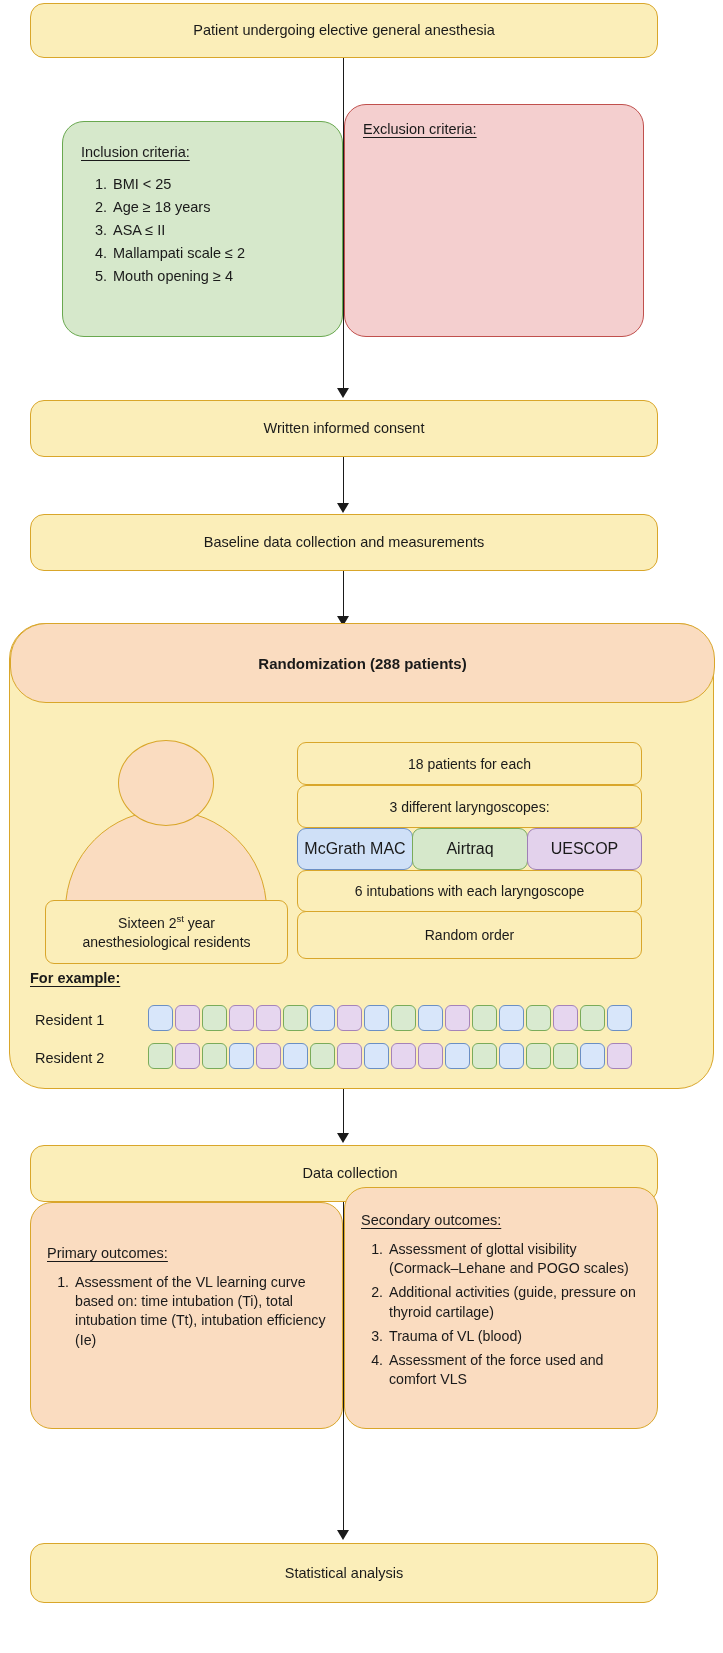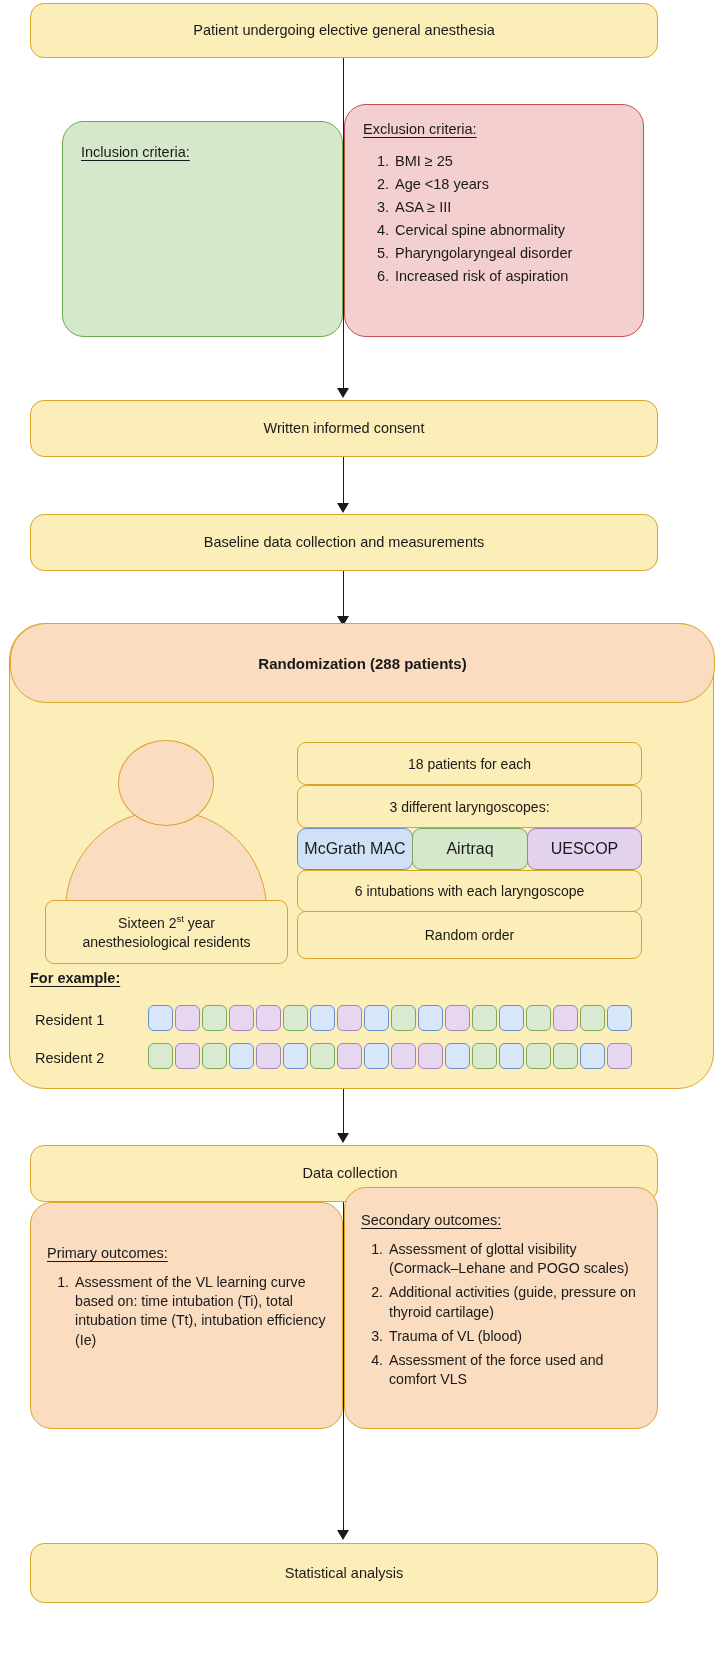--- a/index.html
+++ b/index.html
@@ -178,32 +178,31 @@
 
 <div class="node yellow ttl" style="left:30px; top:3px; width:628px; height:55px;">
   <span>Patient undergoing elective general anesthesia</span>
 </div>
 
 <div class="vline" style="left:343px; top:58px; height:336px;"></div>
 <div class="arrowhead" style="left:337px; top:388px;"></div>
 
 <div class="crit green" style="left:62px; top:121px; width:281px; height:216px; border-radius:22px;">
   <span class="crit-head">Inclusion criteria:</span>
+  <ol>
+    <li>BMI &lt; 25</li>
+    <li>Age ≥ 18 years</li>
+    <li>ASA ≤ II</li>
+    <li>Mallampati scale ≤ 2</li>
+    <li>Mouth opening ≥ 4</li>
+  </ol>
 </div>
 
 <div class="crit red" style="left:344px; top:104px; width:300px; height:233px; border-radius:22px; padding-top:16px;">
   <span class="crit-head">Exclusion criteria:</span>
-  <ol>
-    <li>BMI ≥ 25</li>
-    <li>Age &lt;18 years</li>
-    <li>ASA ≥ III</li>
-    <li>Cervical spine abnormality</li>
-    <li>Pharyngolaryngeal disorder</li>
-    <li>Increased risk of aspiration</li>
-  </ol>
 </div>
 
 <div class="node yellow ttl" style="left:30px; top:400px; width:628px; height:57px;align-items:center;">
   <span>Written informed consent</span>
 </div>
 
 <div class="vline" style="left:343px; top:457px; height:50px;"></div>
 <div class="arrowhead" style="left:337px; top:503px;"></div>
 
 <div class="node yellow ttl" style="left:30px; top:514px; width:628px; height:57px;">

